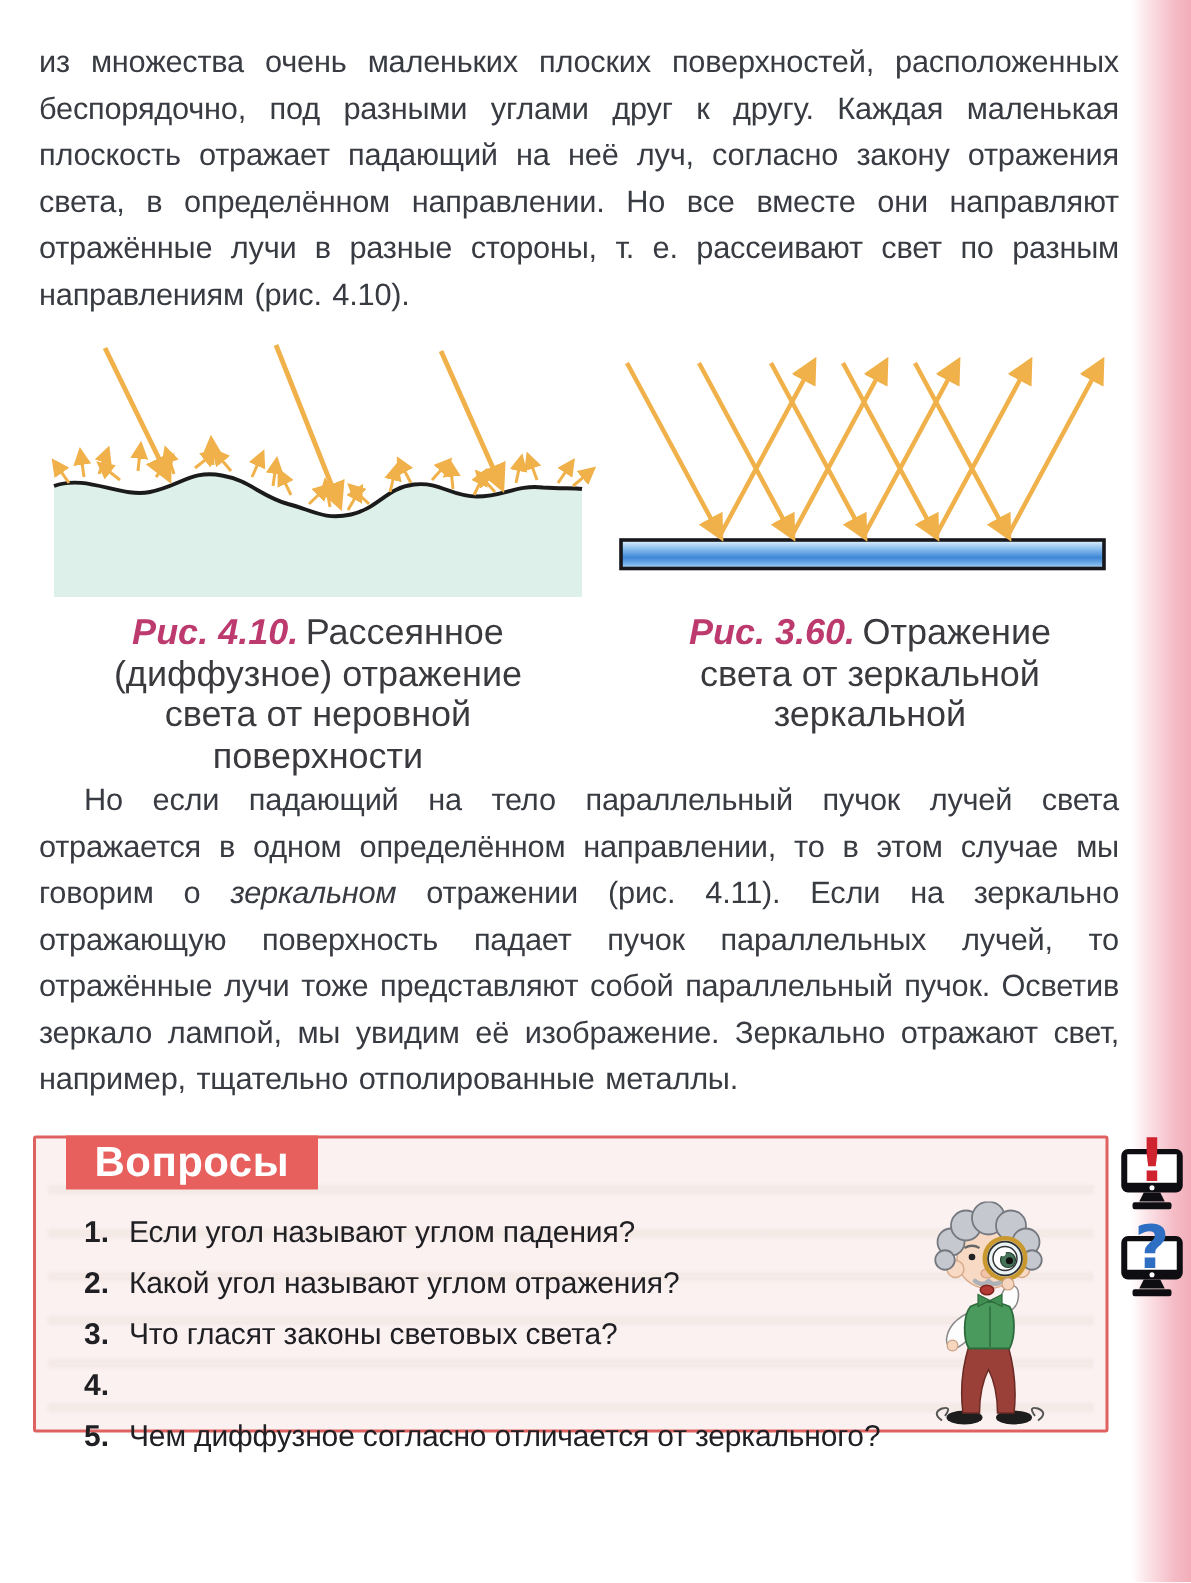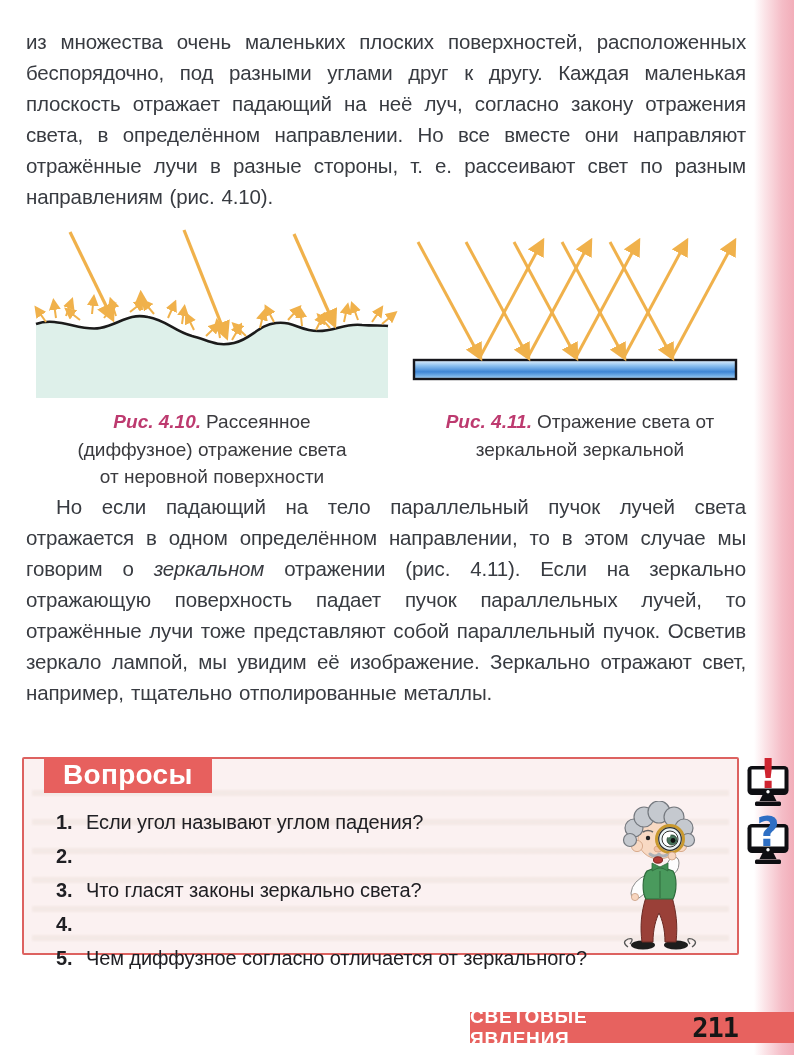--- a/index.html
+++ b/index.html
@@ -11,21 +11,21 @@
   
   .body-text{margin:0 48px 0 26px;font-size:20.5px;line-height:31px;text-align:justify;
       letter-spacing:-0.15px;word-spacing:1.5px;color:#383b41;}
   .p1{padding-top:26px;}
   .p2{text-indent:30px;}
   .p2 em{font-style:italic;}
   
   .figures-row{display:flex;gap:22px;margin:16px 0 0 36px;}
   .fig{margin:0;}
   .fig svg{display:block;overflow:visible;}
-  .fig-caption{margin:8px auto 0;text-align:center;font-size:19px;line-height:27.5px;color:#3a3a3e;}
+  .fig-caption{margin:8px auto 0;text-align:center;font-size:24px;line-height:27.5px;color:#3a3a3e;}
   .fig1 .fig-caption{width:292px;}
   .fig2 .fig-caption{width:272px;}
   .fig-label{font-weight:bold;font-style:italic;color:#bd3a6f;margin-right:5px;}
   
   .questions-box{position:absolute;left:22px;top:757px;width:713px;height:194px;
       border:2px solid #dd6260;background:#fbf1f1;border-radius:2px;}
   .ghost{position:absolute;inset:8px;pointer-events:none;
       background:repeating-linear-gradient(180deg,transparent 0 23px,rgba(150,132,88,0.07) 23px 29px);
       filter:blur(1px);}
   .q-tab{position:absolute;left:20px;top:-2px;height:36px;line-height:36px;padding:0 19px;
@@ -136,42 +136,43 @@
           <line x1="200" y1="14" x2="262" y2="129" marker-end="url(#ah2)"></line>
 
           <line x1="70" y1="129" x2="132" y2="14" marker-end="url(#ah2)"></line>
           <line x1="118" y1="129" x2="180" y2="14" marker-end="url(#ah2)"></line>
           <line x1="166" y1="129" x2="228" y2="14" marker-end="url(#ah2)"></line>
           <line x1="214" y1="129" x2="276" y2="14" marker-end="url(#ah2)"></line>
           <line x1="262" y1="129" x2="324" y2="14" marker-end="url(#ah2)"></line>
         </g>
       </svg>
       <figcaption class="fig-caption">
-        <span class="fig-label">Рис. 4.11.</span><span>Отражение света от зеркальной зеркальной</span>
+        <span class="fig-label">Рис. 3.60.</span><span>Отражение света от зеркальной зеркальной</span>
       </figcaption>
     </figure>
 
   </div>
 
   <p class="body-text p2"><span>Но если падающий на тело параллельный пучок лучей света отражается в одном определённом направлении, то в этом случае мы говорим о </span><em>зеркальном</em><span> отражении (рис. 4.11). Если на зеркально отражающую поверхность падает пучок параллельных лучей, то отражённые лучи тоже представляют собой параллельный пучок. Осветив зеркало лампой, мы увидим её изображение. Зеркально отражают свет, например, тщательно отполированные металлы.</span></p>
 
   <section class="questions-box">
     <div class="ghost"></div>
     <div class="q-tab">Вопросы</div>
     <ol class="q-list">
       <li class="q-item">
           <span class="q-num">1.</span>
           <span class="q-text">Если угол называют углом падения?</span>
         </li>
       <li class="q-item">
           <span class="q-num">2.</span>
+          <span class="q-text">Какой угол называют углом отражения?</span>
         </li>
       <li class="q-item">
           <span class="q-num">3.</span>
-          <span class="q-text">Что гласят законы зеркально света?</span>
+          <span class="q-text">Что гласят законы световых света?</span>
         </li>
       <li class="q-item">
           <span class="q-num">4.</span>
         </li>
       <li class="q-item">
           <span class="q-num">5.</span>
           <span class="q-text">Чем диффузное согласно отличается от зеркального?</span>
         </li>
     </ol>
 
@@ -245,18 +246,14 @@
     <svg width="44" height="58" viewBox="0 0 44 58">
       <rect x="1.5" y="13" width="41" height="29" rx="4.5" fill="#0e0e12"></rect>
       <rect x="5.5" y="16.5" width="33" height="19" fill="#ffffff"></rect>
       <circle cx="22" cy="38.8" r="1.7" fill="#ffffff"></circle>
       <polygon points="16.5,42 27.5,42 30.5,48 13.5,48" fill="#0e0e12"></polygon>
       <rect x="9" y="48.5" width="26" height="4.6" rx="1.5" fill="#0e0e12"></rect>
       <text x="22" y="34.5" text-anchor="middle" font-family="DejaVu Sans, Liberation Sans, sans-serif" font-size="40" font-weight="bold" fill="#2e6fc4">?</text>
     </svg>
   </div>
 
-  <footer class="footer-bar">
-    <span class="footer-title">СВЕТОВЫЕ ЯВЛЕНИЯ</span>
-    <span class="footer-page">211</span>
-  </footer>
 
 </div>
 
 </body></html>

